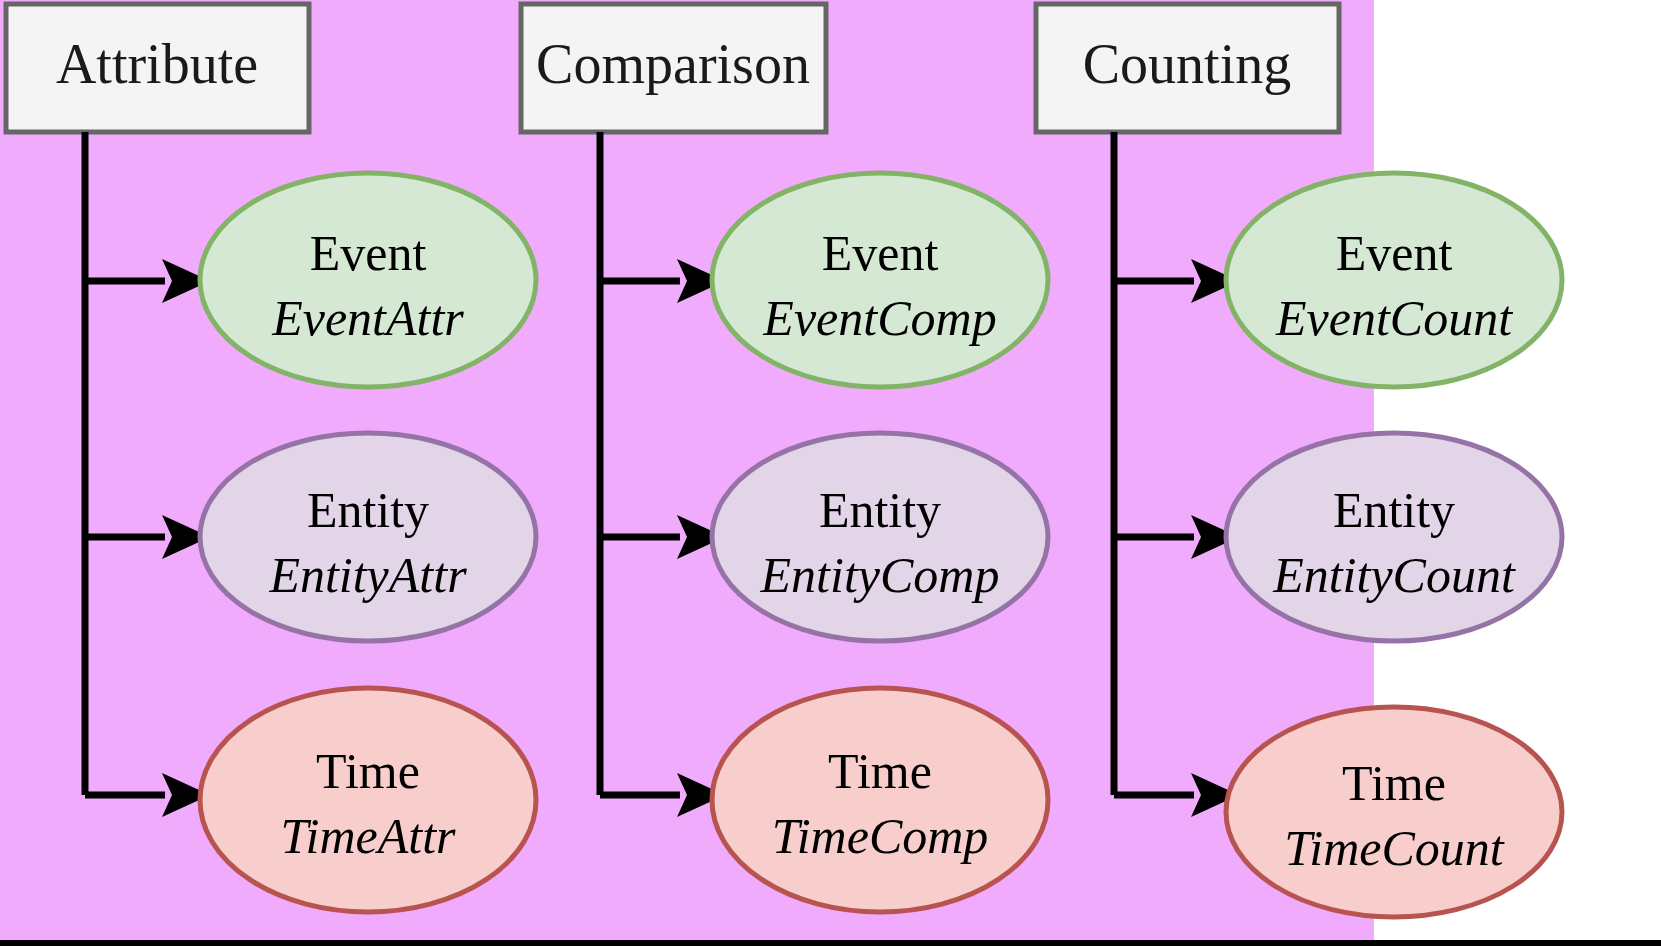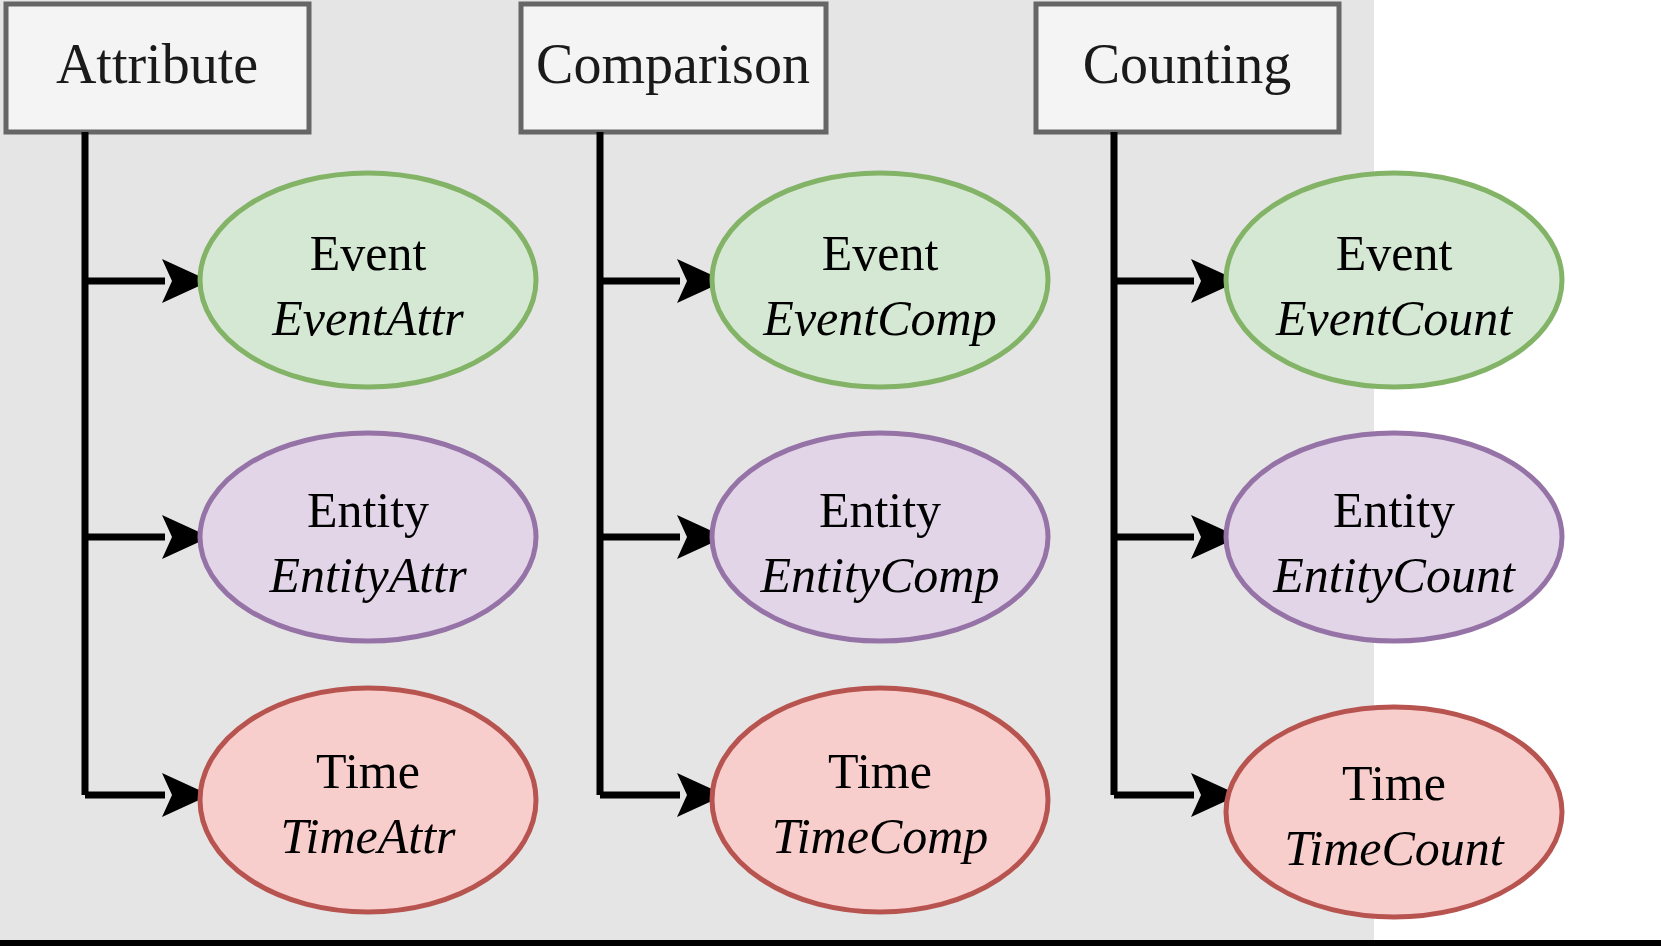--- a/index.html
+++ b/index.html
@@ -10,21 +10,21 @@
   body {
     width: 1661px;
     height: 946px;
     font-family: "Liberation Serif", "DejaVu Serif", serif;
     overflow: hidden;
   }
   #diagram-root {
     position: relative;
     width: 1374px;
     height: 946px;
-    background: #e5e5e5;
+    background: #f0abfc;
   }
   svg.diagram-canvas {
     display: block;
     width: 1661px;
     height: 946px;
   }
   .category-box-rect {
     fill: #f4f4f4;
     stroke: #666666;
     stroke-width: 5;

